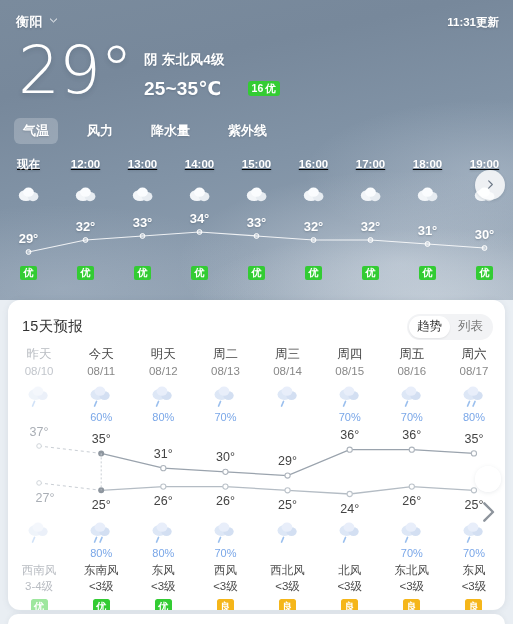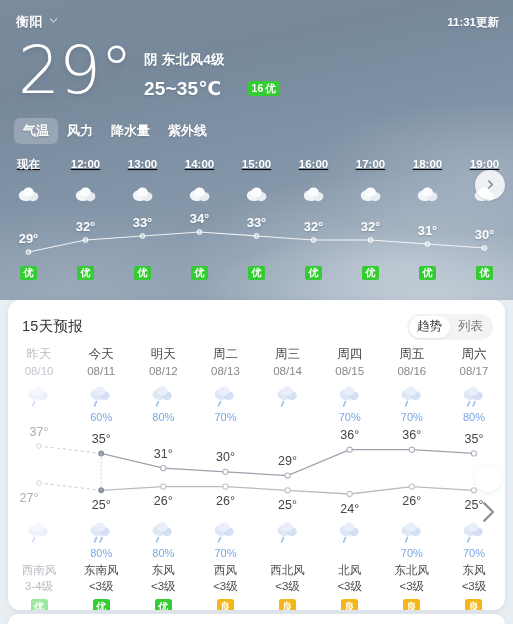--- a/index.html
+++ b/index.html
@@ -66,21 +66,21 @@
     text-shadow: 0 1px 2px rgba(40,55,70,.25);
   }
   .aqi-chip {
     display: inline-flex; align-items: flex-end; gap: 2px;
     background: #33cc33; color: #fff;
     font-size: 10.5px; font-weight: bold;
     padding: 2px 4px; border-radius: 3px; line-height: 1.1;
   }
 
   
-  .tabs { display: flex; align-items: center; gap: 0; padding: 14px 0 0 14px; }
+  .tabs { display: flex; align-items: center; gap: 20px; padding: 14px 0 0 14px; }
   .tab {
     color: #fff; font-size: 13px; font-weight: bold;
     padding: 4px 9px; border-radius: 6px;
     text-shadow: 0 1px 2px rgba(40,55,70,.22);
   }
   .tab.active { background: rgba(255,255,255,.22); }
 
   
   .hourly { position: relative; margin-top: 10px; }
   .hour-row { display: flex; text-decoration: underline; }
@@ -552,21 +552,21 @@
               <circle cx="217.4375" cy="60.61538461538461" r="2.6" fill="#ffffff" stroke="#bcc3ca" stroke-width="1.1"></circle>
               <circle cx="279.5625" cy="64.3076923076923" r="2.6" fill="#ffffff" stroke="#bcc3ca" stroke-width="1.1"></circle>
               <circle cx="341.6875" cy="68" r="2.6" fill="#ffffff" stroke="#bcc3ca" stroke-width="1.1"></circle>
               <circle cx="403.8125" cy="60.61538461538461" r="2.6" fill="#ffffff" stroke="#bcc3ca" stroke-width="1.1"></circle>
               <circle cx="465.9375" cy="64.3076923076923" r="2.6" fill="#ffffff" stroke="#bcc3ca" stroke-width="1.1"></circle>
               <line x1="93.1875" y1="27.384615384615387" x2="93.1875" y2="64.3076923076923" stroke="#c9ced4" stroke-width="1" stroke-dasharray="2 2"></line>
             </g>
         </svg>
         <div id="trend-labels">
             <span class="trend-label past" style="left:31.0625px; top:6px">37°</span>
-    <span class="trend-label past" style="left:21px; top:71.92307692307692px">27°</span>
+    <span class="trend-label past" style="left:37px; top:71.92307692307692px">27°</span>
             <span class="trend-label" style="left:93.1875px; top:13.384615384615387px">35°</span>
     <span class="trend-label" style="left:93.1875px; top:79.3076923076923px">25°</span>
             <span class="trend-label" style="left:155.3125px; top:28.153846153846153px">31°</span>
     <span class="trend-label" style="left:155.3125px; top:75.61538461538461px">26°</span>
             <span class="trend-label" style="left:217.4375px; top:31.846153846153847px">30°</span>
     <span class="trend-label" style="left:217.4375px; top:75.61538461538461px">26°</span>
             <span class="trend-label" style="left:279.5625px; top:35.53846153846153px">29°</span>
     <span class="trend-label" style="left:279.5625px; top:79.3076923076923px">25°</span>
             <span class="trend-label" style="left:341.6875px; top:9.692307692307693px">36°</span>
     <span class="trend-label" style="left:341.6875px; top:83px">24°</span>

